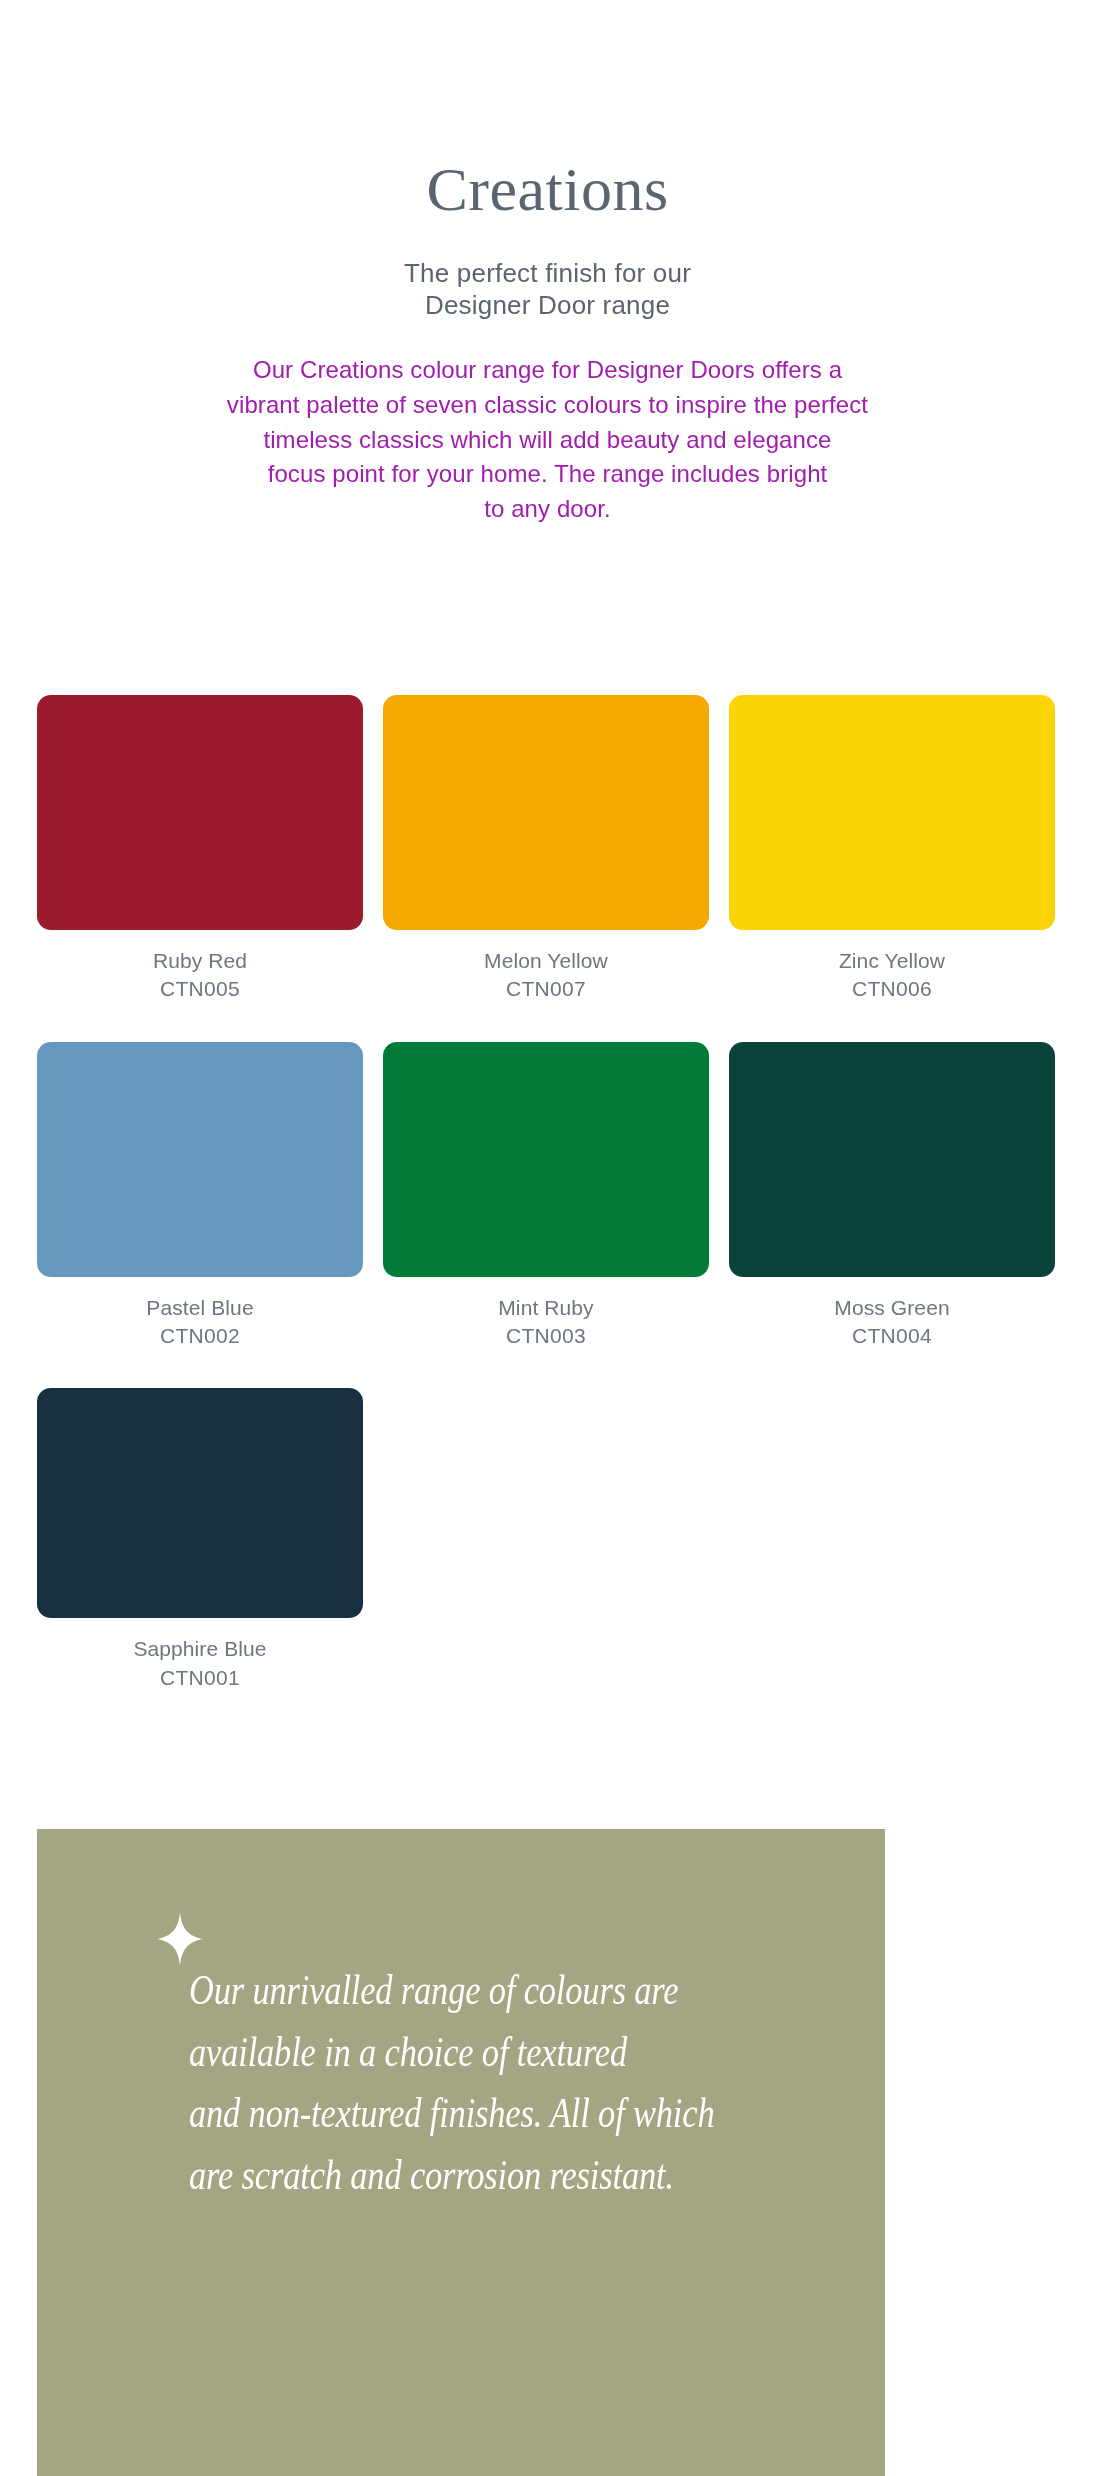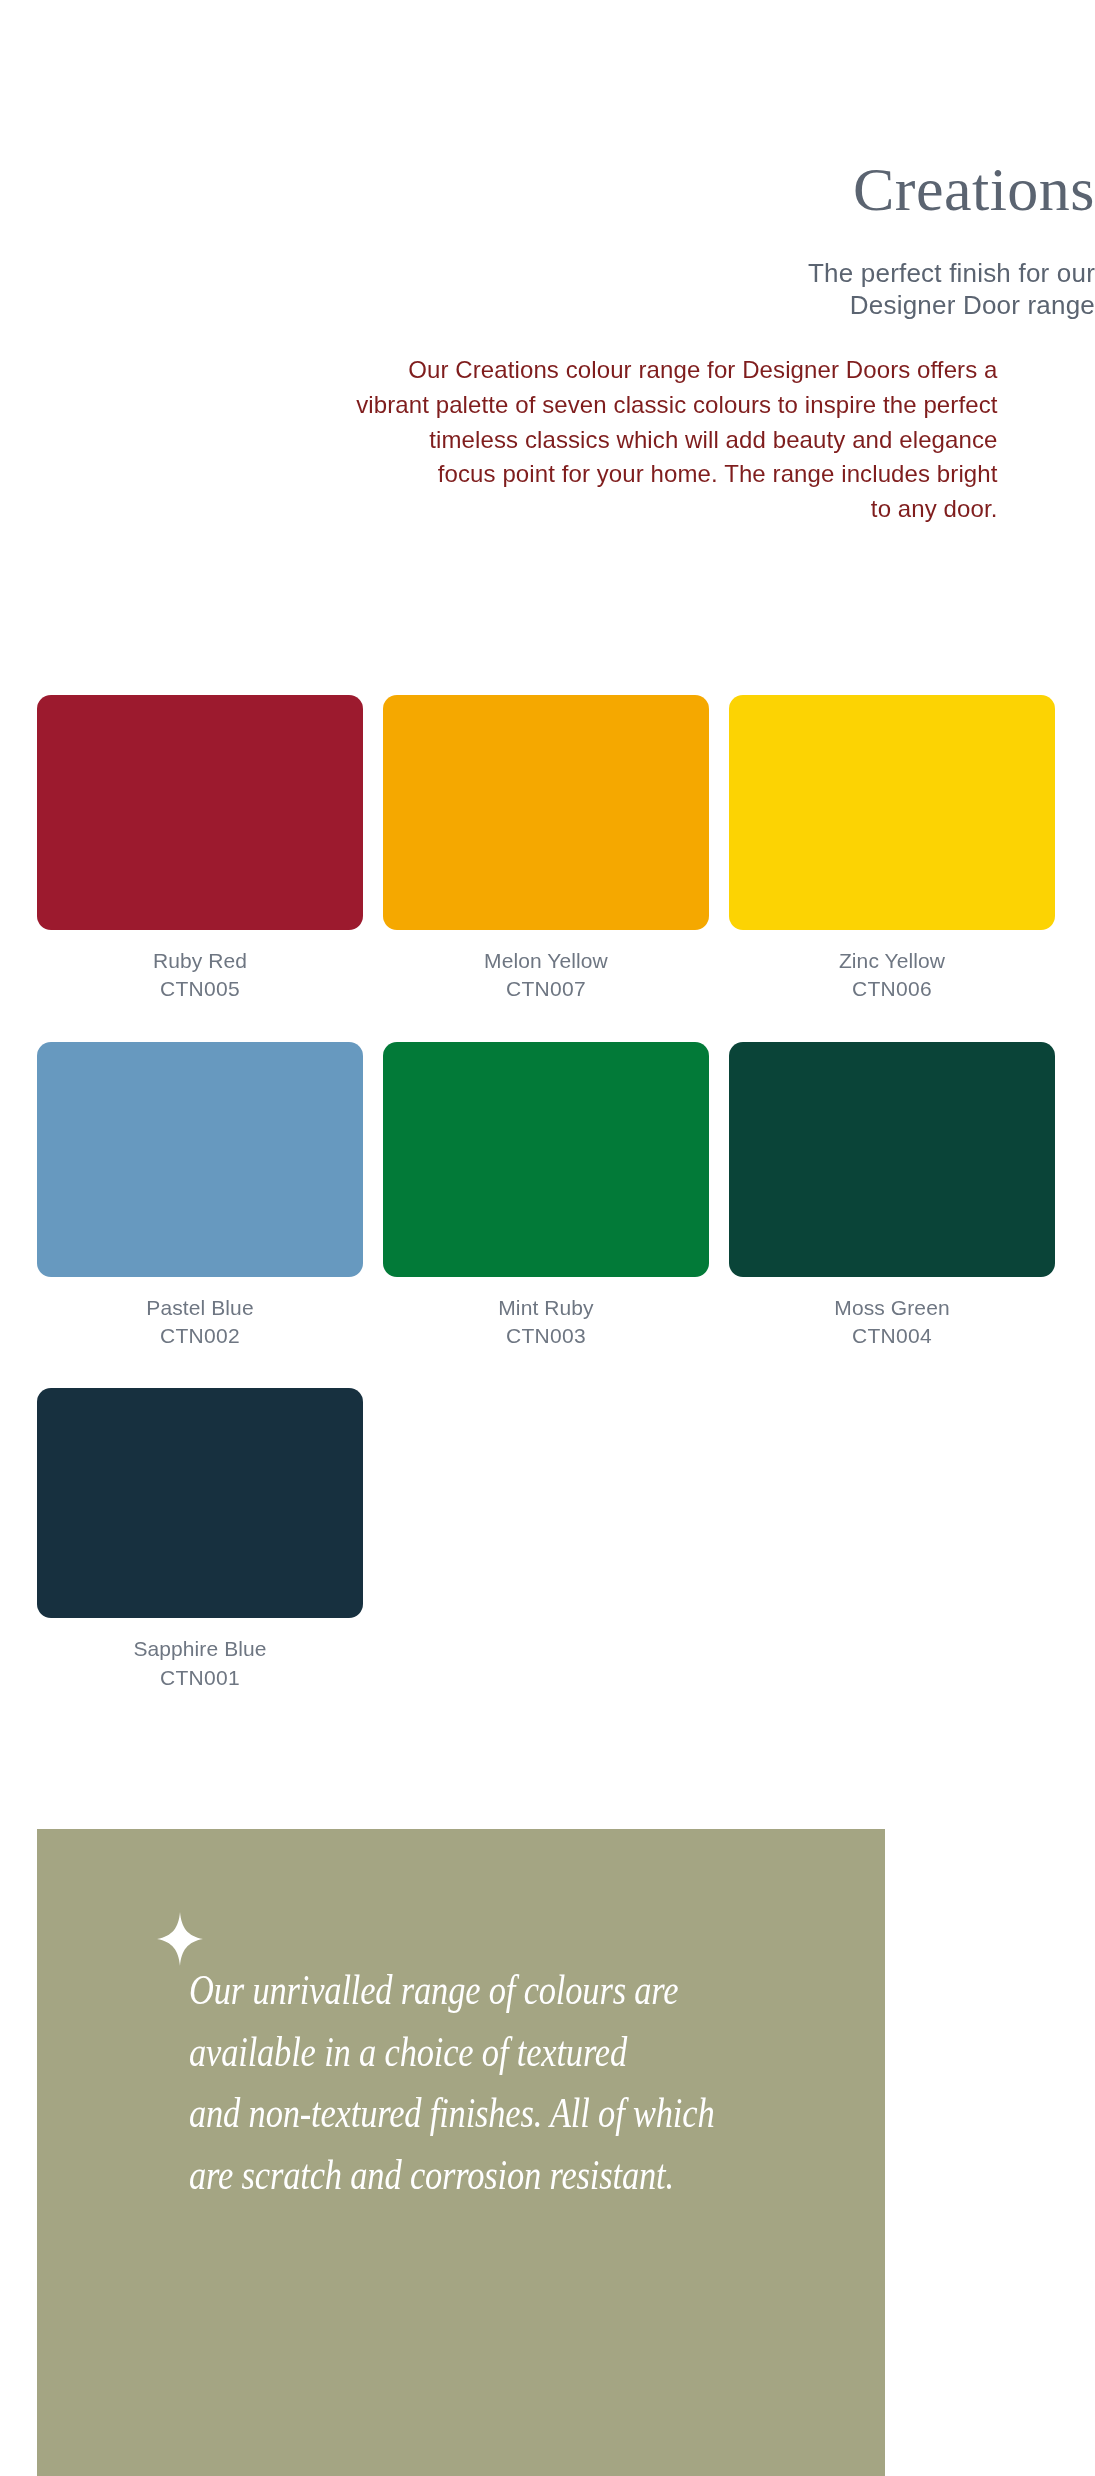--- a/index.html
+++ b/index.html
@@ -15,21 +15,21 @@
     font-family: "Liberation Sans", sans-serif;
     -webkit-font-smoothing: antialiased;
   }
 
   
   .header {
     position: absolute;
     left: 0;
     top: 0;
     width: 1095px;
-    text-align: right;
+    text-align: center;
   }
   .page-title {
     margin: 0;
     padding-top: 158px;
     font-family: "Liberation Serif", "DejaVu Serif", serif;
     font-size: 62px;
     font-weight: 400;
     letter-spacing: 0.5px;
     color: #5B6471;
     line-height: 1;
@@ -43,21 +43,21 @@
     line-height: 1.22;
     letter-spacing: 0.2px;
   }
   .subtitle-line { display: block; }
   .intro-paragraph {
     margin: 0 auto;
     padding-top: 32px;
     width: 900px;
     font-size: 24px;
     font-weight: 300;
-    color: #7f1d1d;
+    color: #a21caf;
     line-height: 1.44;
     letter-spacing: 0.1px;
   }
   .intro-line { display: block; }
 
   
   .swatch-grid {
     position: absolute;
     left: 37px;
     top: 695px;

